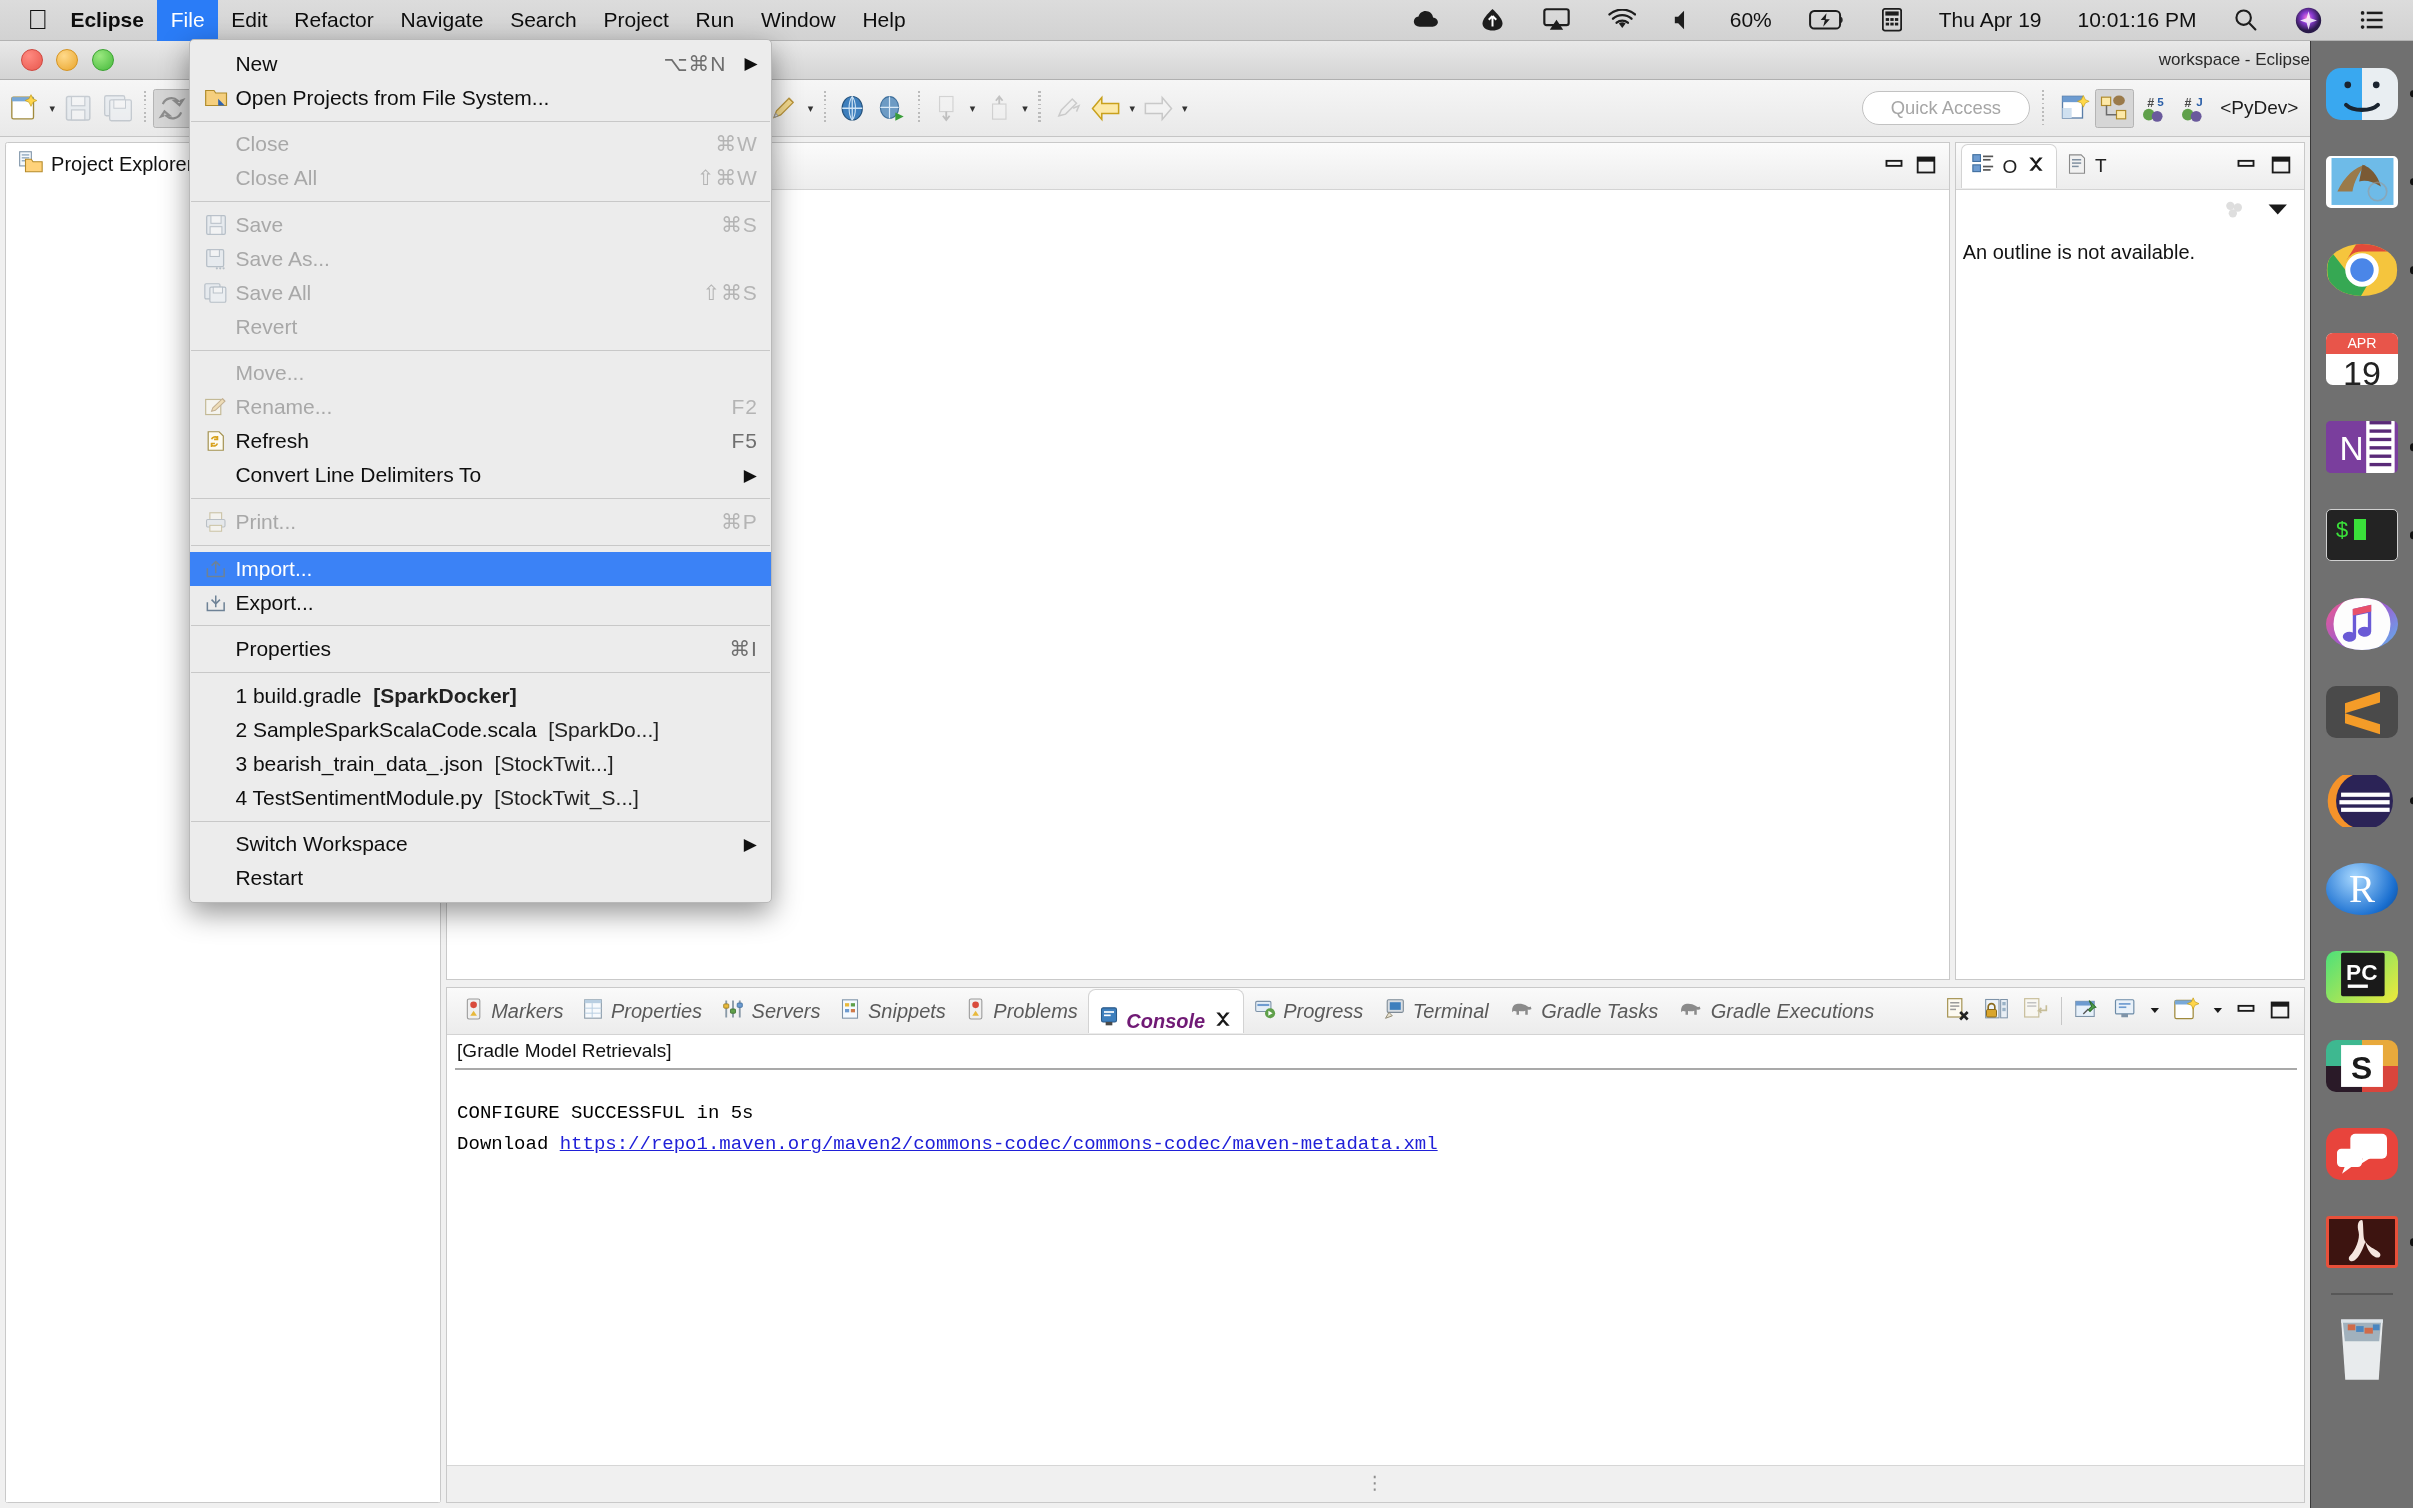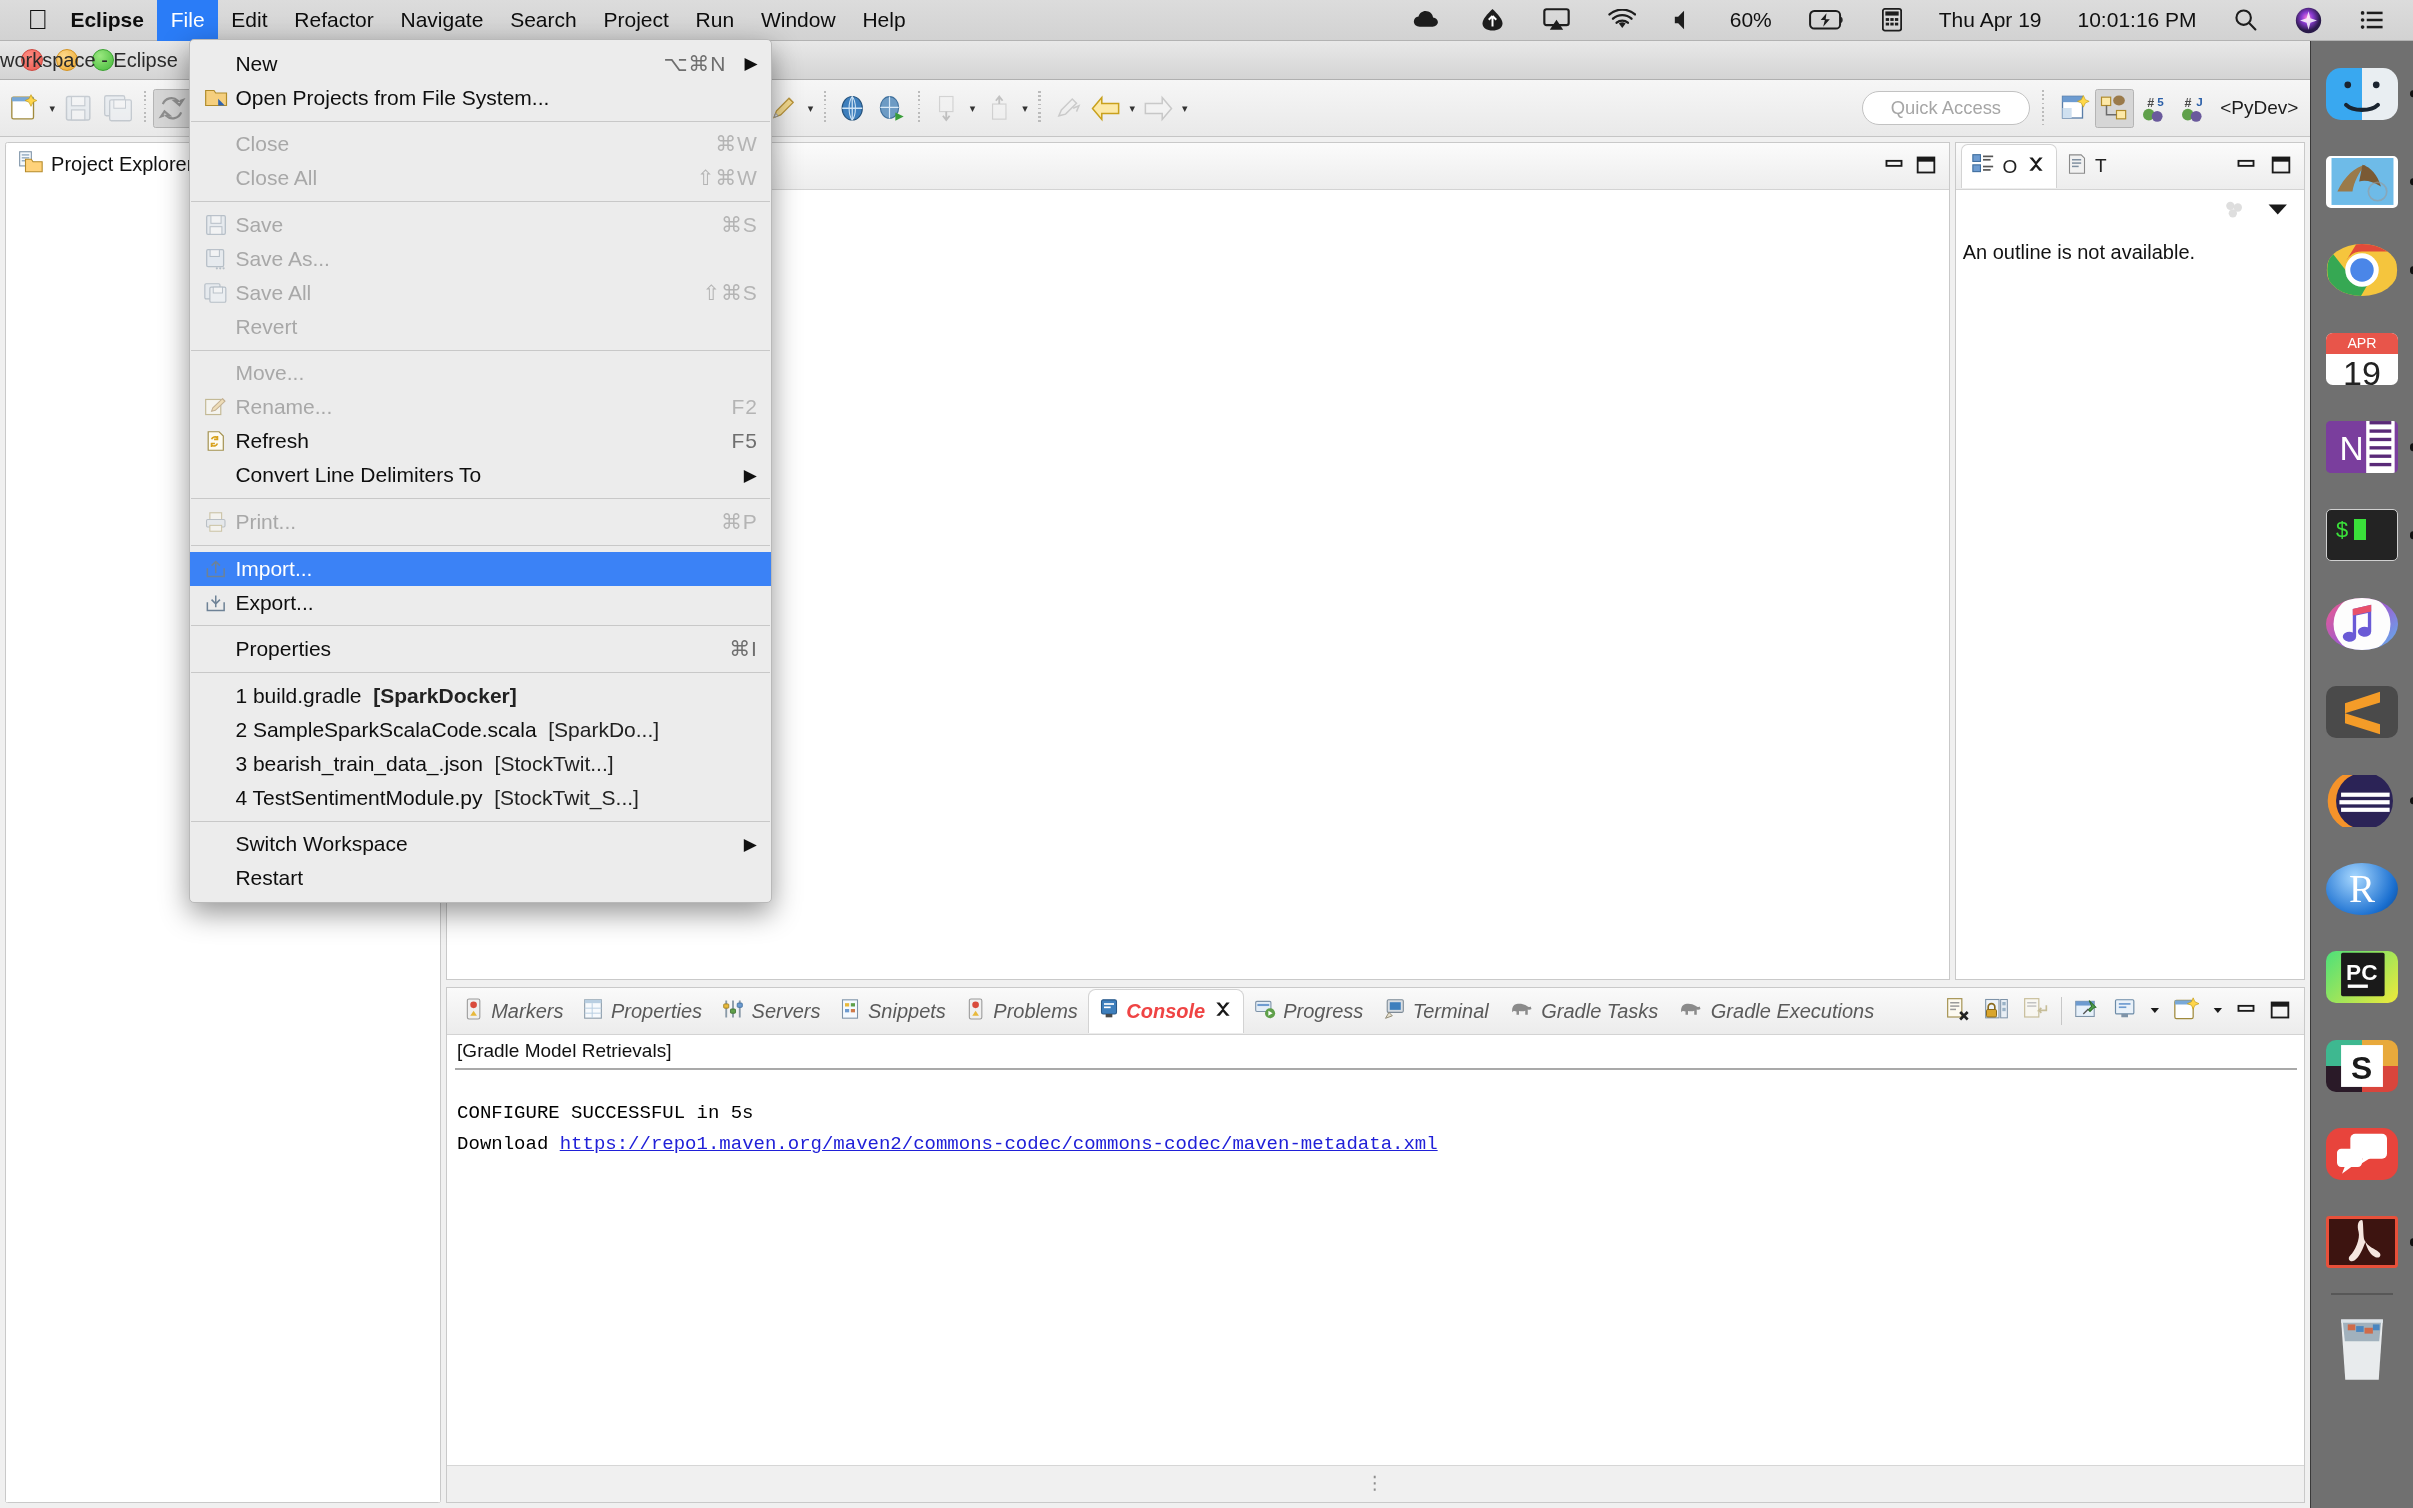--- a/index.html
+++ b/index.html
@@ -38,22 +38,22 @@
     background:linear-gradient(#e8e8e8,#d4d4d4);
     border-bottom:0.8px solid #b0b0b0;
     display:flex; align-items:center;
   }
   .lights{ display:flex; gap:13.4px; margin-left:21px; }
   .light{ width:22px; height:22px; border-radius:50%; }
   .l-red{ background:radial-gradient(circle at 35% 30%, #ff8a80, #e8584e); border:0.8px solid #d0473f;}
   .l-yel{ background:radial-gradient(circle at 35% 30%, #ffd98a, #e9a52c); border:0.8px solid #d69420;}
   .l-grn{ background:radial-gradient(circle at 35% 30%, #9ae87f, #45b93b); border:0.8px solid #3ba331;}
   .wtitle{
-    position:absolute; left:0; right:0; text-align:left;
-    font-size:20px; color:#2a2a2a;
+    position:absolute; left:0; right:0; text-align:right;
+    font-size:17px; color:#2a2a2a;
   }
 
   
   .toolbar{
     height:57px; background:linear-gradient(#f6f6f6,#e9e9e9);
     border-bottom:0.8px solid #c5c5c5;
     display:flex; align-items:center; padding-left:6.7px;
   }
   .tb-grp{ display:flex; align-items:center; }
   .tb-sep{ width:2.5px; height:34px; margin:0 6.7px;
@@ -123,22 +123,22 @@
     position:absolute; left:446px; top:850px; right:5px; bottom:5px;
     background:#fff; border:0.8px solid #c9c9c9;
   }
   .btabbar{
     height:47px; background:linear-gradient(#fafafa,#ececec);
     border-bottom:0.8px solid #d3d3d3; display:flex; align-items:center; padding-left:6.7px;
     position:relative;
   }
   .btab{ display:flex; align-items:center; gap:7.5px; padding:0 10px; height:44px;
     font-size:20px; color:#5a5a5a; white-space:nowrap;font-style:italic; }
-  .btab.sel{ color:#ef4444; font-weight:bold; background:#fff;
-    border:0.8px solid #d3d3d3; border-bottom:none; border-radius:7.5px 7.5px 0 0; }
+  .btab.sel{ color:#701a75; font-weight:bold; background:#fff;
+    border:0.8px solid #d3d3d3; border-bottom:none; border-radius:7.5px 7.5px 0 0;align-items:flex-end; }
   .btab-icons{ margin-left:auto; display:flex; align-items:center; gap:11.7px; padding-right:13.4px; }
   .console-body{ position:absolute; top:47px; left:0; right:0; bottom:0; background:#fff;
     padding:5px 0 0 8.4px; }
   .console-title{ font-size:19px; color:#111; padding-left:1.7px; }
   .console-rule{ height:1.7px; background:#a9a9a9; margin:5.9px 6.7px 0 0; }
   .console-text{ font-family:"Liberation Mono", monospace; font-size:19px; color:#000;
     padding-left:1.7px; line-height:1.62; white-space:pre; }
   .console-text a{ color:#2020d8; text-decoration:underline; }
   .status-strip{ position:absolute; left:0; right:0; bottom:0; height:37px;
     background:#f0f0f0; border-top:0.8px solid #d6d6d6; }

